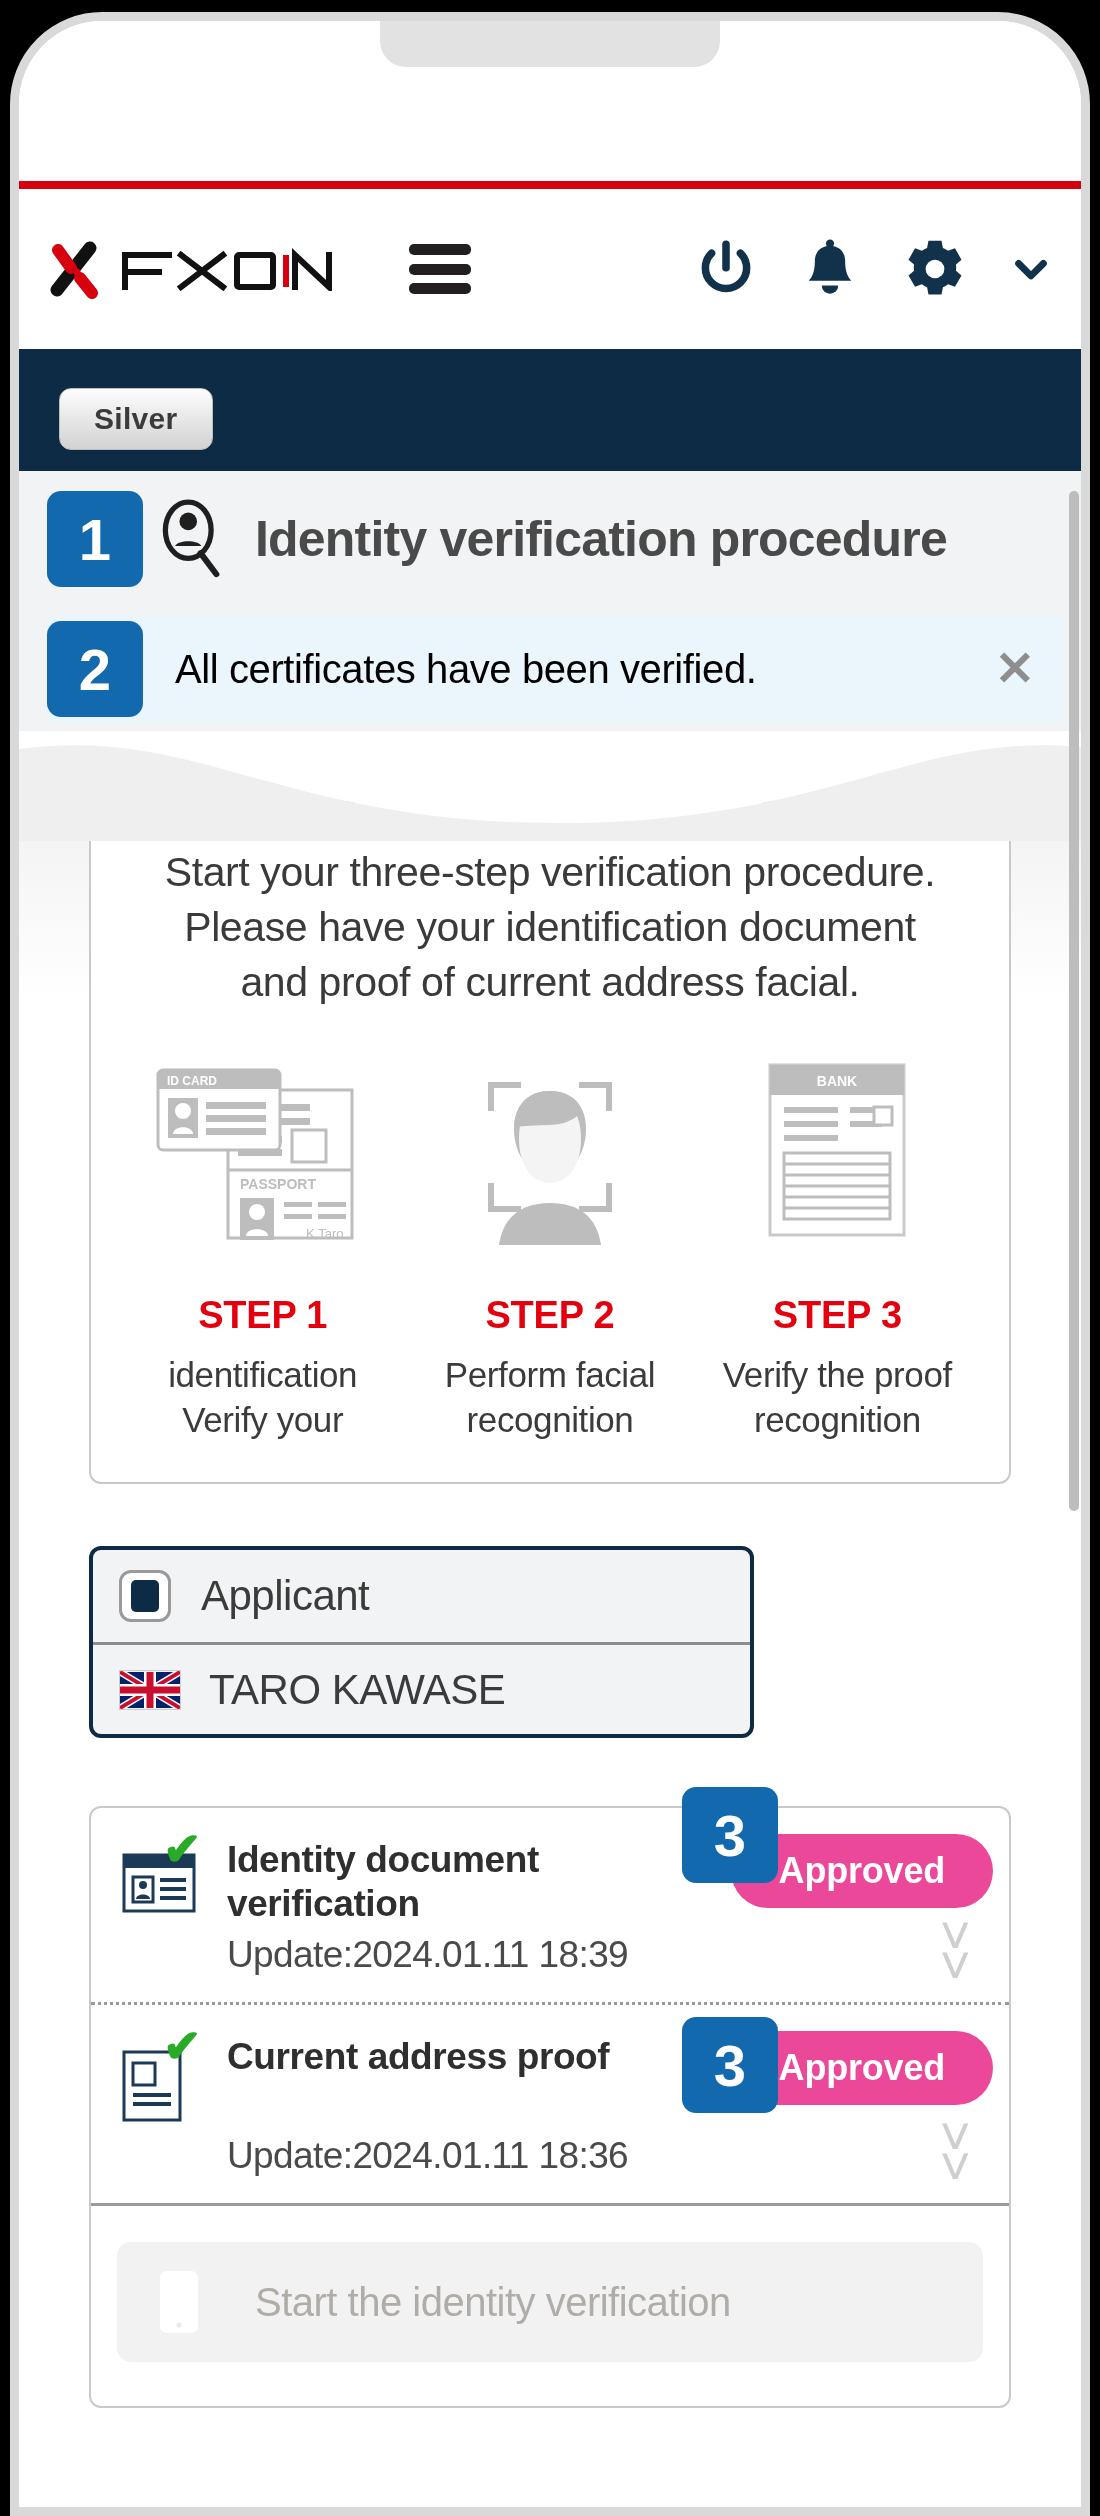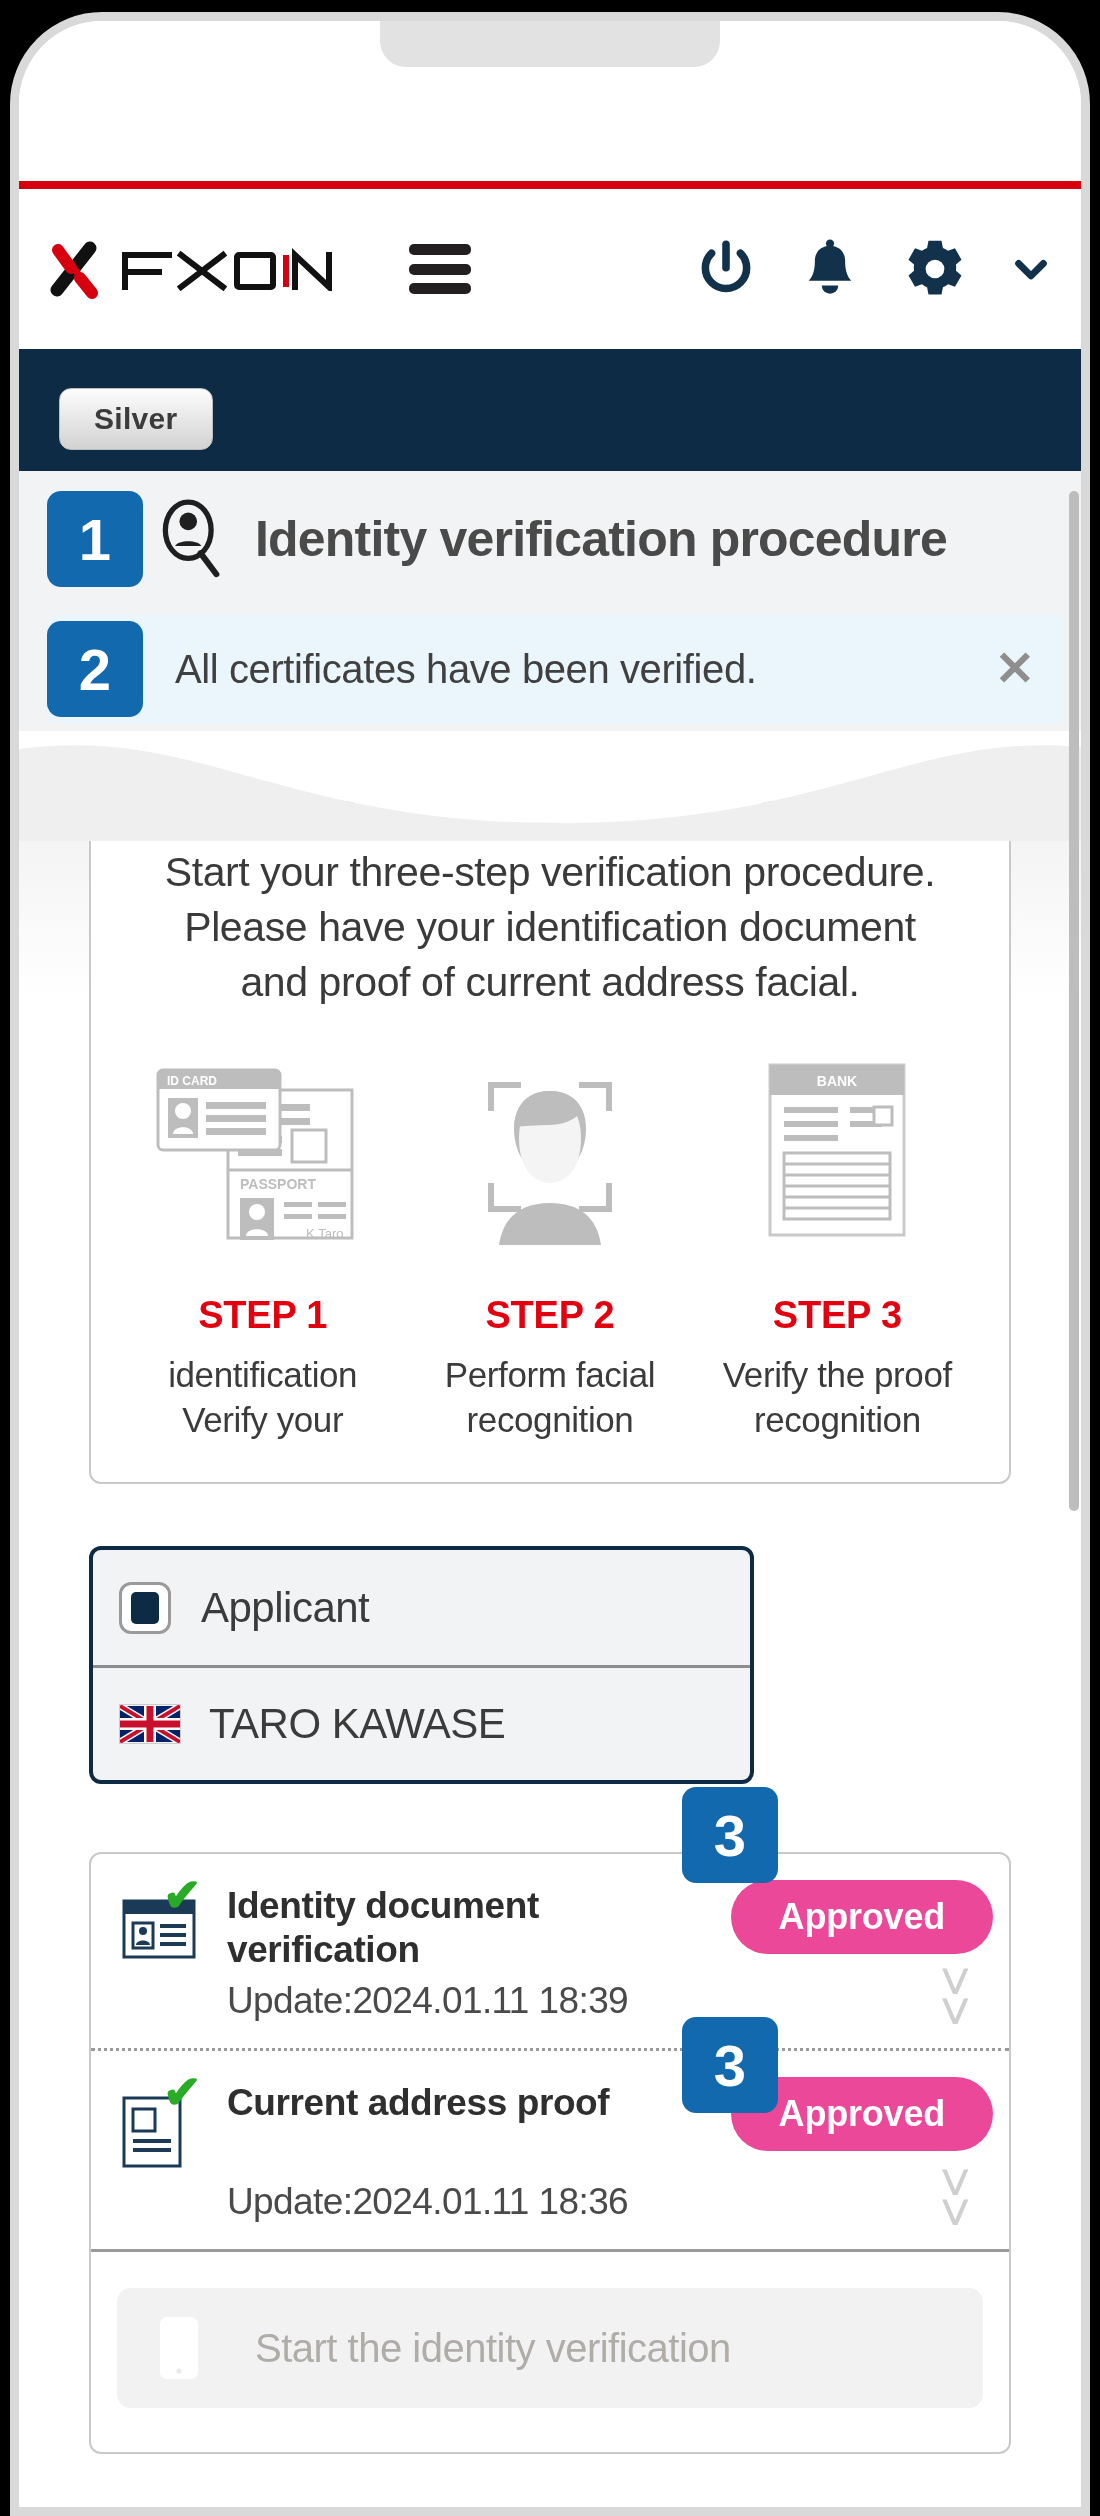--- a/index.html
+++ b/index.html
@@ -138,21 +138,21 @@
   }
   #notice-content {
     position: relative; z-index: 3;
     display: flex; align-items: center;
     width: 100%;
     padding-right: 46px;
   }
   #notice-text {
     margin-left: 32px;
     font-size: 40px;
-    color: #404040;
+    color: #000000;
     letter-spacing: -.4px;
   }
   #notice-close {
     margin-left: auto;
     color: #8e8e8e;
     font-size: 48px;
     font-weight: bold;
     line-height: 1;
     cursor: pointer;
   }
@@ -214,21 +214,21 @@
   #applicant-box {
     margin-top: 62px;
     width: 665px;
     background: #f2f3f4;
     border: 4px solid #0d2b45;
     border-radius: 12px;
     overflow: hidden;
   }
   .applicant-row {
     display: flex; align-items: center;
-    height: 115px;
+    height: 92px;
     padding-left: 26px;
   }
   .applicant-row + .applicant-row { border-top: 3px solid #8d8d8d; }
   .radio-box {
     width: 52px; height: 52px;
     border: 3px solid #9a9a9a;
     border-radius: 12px;
     background: #fff;
     display: flex; align-items: center; justify-content: center;
     flex: none;

